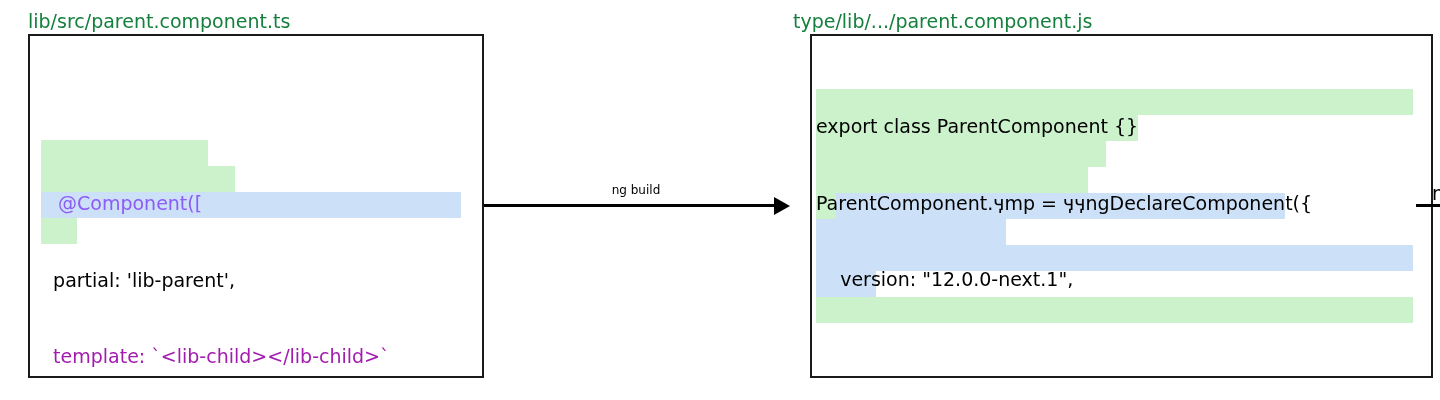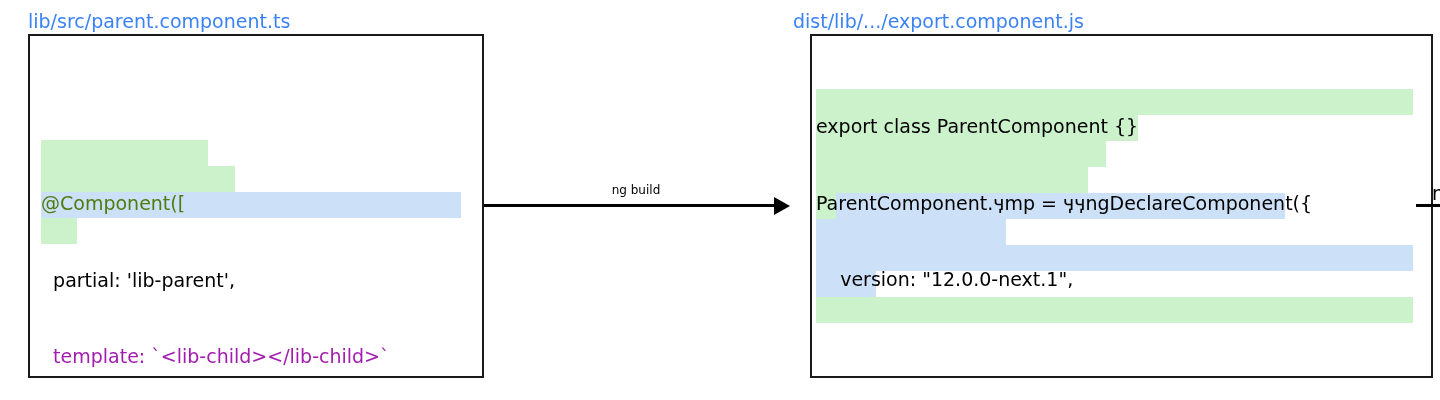--- a/index.html
+++ b/index.html
@@ -11,21 +11,21 @@
     width: 1440px;
     height: 400px;
     position: relative;
     font-family: "DejaVu Sans", "Liberation Sans", sans-serif;
     overflow: hidden;
   }
 
   .panel-label {
     position: absolute;
     font-size: 19px;
-    color: #3b82f6;
+    color: #15803d;
     white-space: pre;
     line-height: 1;
   }
 
   .code-box {
     position: absolute;
     border: 2.5px solid #1a1a1a;
     background: #ffffff;
     box-sizing: border-box;
     overflow: hidden;
@@ -38,21 +38,21 @@
     line-height: 25.5px;
     white-space: pre;
     color: #000000;
   }
 
   .code-line {
     white-space: pre;
     height: 25.5px;
     line-height: 25.5px;
   }
-  .tx-green  { color: #4d7c0f; }
+  .tx-green  { color: #8b5cf6; padding-left: 17px; }
   .tx-blue   { color: #a21caf; }
   .tx-black  { color: #000000; }
 
   
   .band-green {
     position: absolute;
     background: #ccf2cc;
   }
   .band-blue {
     position: absolute;
@@ -110,21 +110,21 @@
     
   </div>
 </div>
 
 <div class="arrow-label" style="left:490px; top:128px; width:292px;">
   <div>ng build</div>
 </div>
 <div class="arrow-line" style="left:484px; top:204px; width:292px;"></div>
 <div class="arrow-head" style="left:774px; top:196.5px;"></div>
 
-<div class="panel-label" style="left:793px; top:12px;">dist/lib/.../export.component.js</div>
+<div class="panel-label" style="left:793px; top:12px;">type/lib/.../parent.component.js</div>
 
 <div class="code-box" style="left:793px; top:34px; width:623px; height:344px;margin-left:17px;">
 
   <div class="band-green" style="left:4px; top:53px; width:597px; height:26px;"></div>
   <div class="band-green" style="left:4px; top:79px; width:322px; height:26px;"></div>
   <div class="band-green" style="left:4px; top:105px; width:290px; height:26px;"></div>
   <div class="band-green" style="left:4px; top:131px; width:272px; height:26px;"></div>
   <div class="band-green" style="left:4px; top:157px; width:36px; height:26px;"></div>
   <div class="band-green" style="left:4px; top:183px; width:36px; height:26px;"></div>
   <div class="band-green" style="left:4px; top:209px; width:36px; height:26px;"></div>

